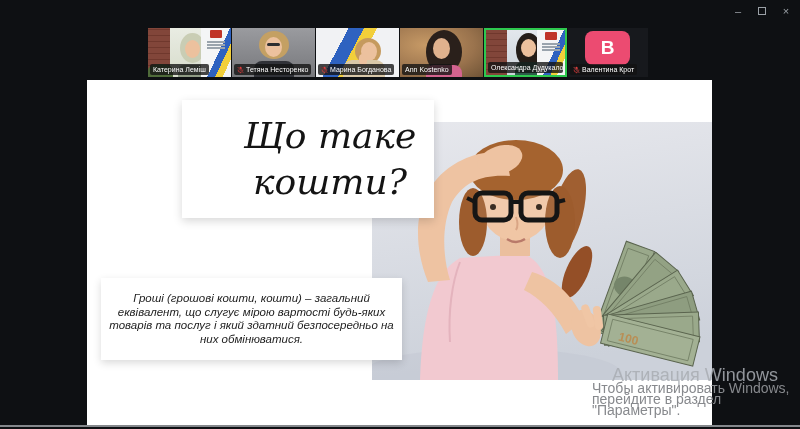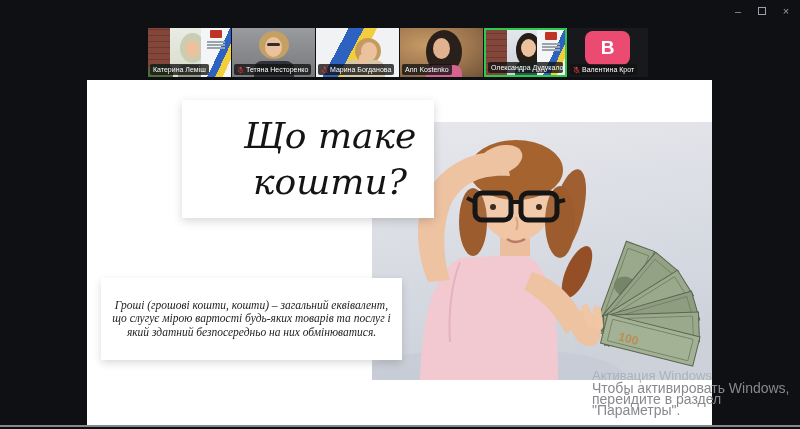--- a/index.html
+++ b/index.html
@@ -38,29 +38,29 @@
 
   
   .slide { position:absolute; left:87px; top:80px; width:625px; height:347px; background:#ffffff; }
   .photo { position:absolute; left:285px; top:42px; width:340px; height:258px; }
   .title-box { position:absolute; left:95px; top:20px; width:252px; height:118px; background:#fff;
     box-shadow:0 3px 9px rgba(0,0,0,0.16); display:flex; flex-direction:column; justify-content:center;
     text-align:center; z-index:3; }
   .title-line { font-family:"DejaVu Serif", serif; font-style:italic; font-size:36px; line-height:46px; color:#141414;padding-left:44px; }
   .body-box { position:absolute; left:14px; top:198px; width:301px; height:82px; background:#fff;
     box-shadow:0 3px 8px rgba(0,0,0,0.15); z-index:3; display:flex; align-items:center; }
-  .body-text { font-family:Liberation Serif, serif; font-style:italic; font-size:11.5px; line-height:13.5px;
+  .body-text { font-family:Liberation Sans, sans-serif; font-style:italic; font-size:11.5px; line-height:13.5px;
     color:#1d1d1d; text-align:center; width:100%; padding:4px 6px; }
 
   
   .bottom-strip { position:absolute; left:0; top:425px; width:800px; height:2px; background:#85888c; }
 
   
   .watermark { position:absolute; left:592px; top:368px; z-index:8; pointer-events:none; }
-  .wm-title { font-size:13px; color:#a9adb3; opacity:0.85; line-height:15px; }
+  .wm-title { font-size:18px; color:#a9adb3; opacity:0.85; line-height:15px;margin-left:20px; }
   .wm-line { font-size:14px; color:#87898d; line-height:11px; }
 </style>
 </head>
 <body>
 
 <div class="stage">
 
   <div class="win-controls">
     <span class="wc">–</span>
     <span class="wc-restore"></span>

